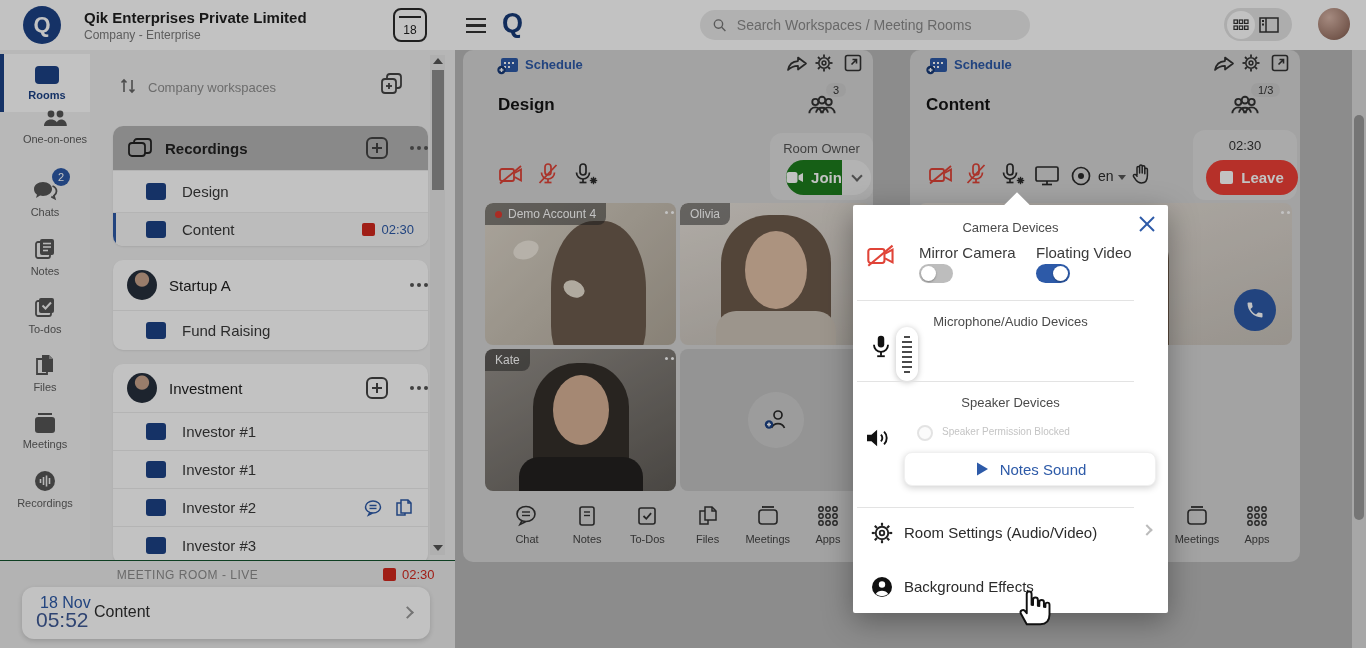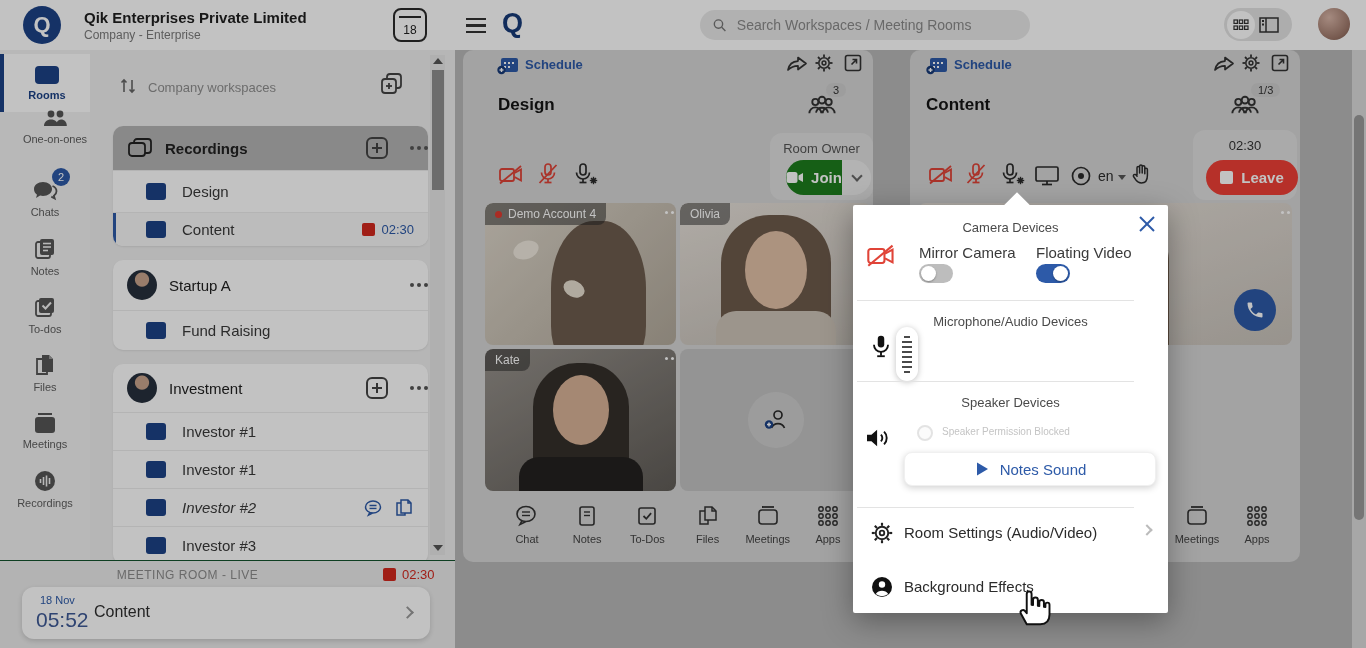--- a/index.html
+++ b/index.html
@@ -308,21 +308,21 @@
         <div class="dots3" style="margin-left:10px;"></div>
       </div>
       <div class="room-row" style="height:38px;">
         <div class="room-sq"></div>
         <span class="room-name">Investor #1</span>
       </div>
       <div class="room-row" style="height:38px;">
         <div class="room-sq"></div>
         <span class="room-name">Investor #1</span>
       </div>
-      <div class="room-row" style="height:38px;font-style:italic;">
+      <div class="room-row" style="height:38px;">
         <div class="room-sq"></div>
         <span class="room-name">Investor #2</span>
         <svg width="20" height="18" viewBox="0 0 20 18">
           <ellipse cx="9" cy="8" rx="7.5" ry="6" fill="none" stroke="#2d5aa8" stroke-width="1.5"></ellipse>
           <path d="M6 13l-1.5 3 4-2" fill="none" stroke="#2d5aa8" stroke-width="1.5"></path>
           <g stroke="#2d5aa8" stroke-width="1.3">
               <line x1="5.5" y1="6.5" x2="12.5" y2="6.5"></line>
               <line x1="5.5" y1="9.5" x2="12.5" y2="9.5"></line>
             </g>
         </svg>
@@ -343,21 +343,21 @@
       <div class="abs ws-thumb"></div>
       <div class="tri-down abs" style="left:2.5px;bottom:4px;"></div>
     </div>
   </div>
 
   <div id="livebar" class="abs">
     <div class="abs live-title">MEETING ROOM - LIVE</div>
     <div class="abs red-sq" style="left:383px;top:7px;"></div>
     <div class="abs" style="left:402px;top:6px;font-size:13px;color:#d3281e;">02:30</div>
     <div class="abs live-card">
-      <div class="abs" style="left:18px;top:7px;font-size:11px;color:#2d5aa8;">18 Nov</div>
+      <div class="abs" style="left:18px;top:7px;font-size:16px;color:#2d5aa8;">18 Nov</div>
       <div class="abs" style="left:14px;top:21px;font-size:21px;color:#3f5a96;">05:52</div>
       <div class="abs" style="left:72px;top:16px;font-size:16px;color:#2f2f2f;">Content</div>
       <div class="abs chev-r" style="right:18px;top:21px;"></div>
     </div>
   </div>
 
   <div class="panel" style="left:463px;width:410px;">
     <svg class="abs" style="left:34px;top:5px;" width="22" height="20" viewBox="0 0 22 20">
       <rect x="4" y="3" width="17" height="14" rx="2" fill="#2d5aa8"></rect>
       <g fill="#fff">

